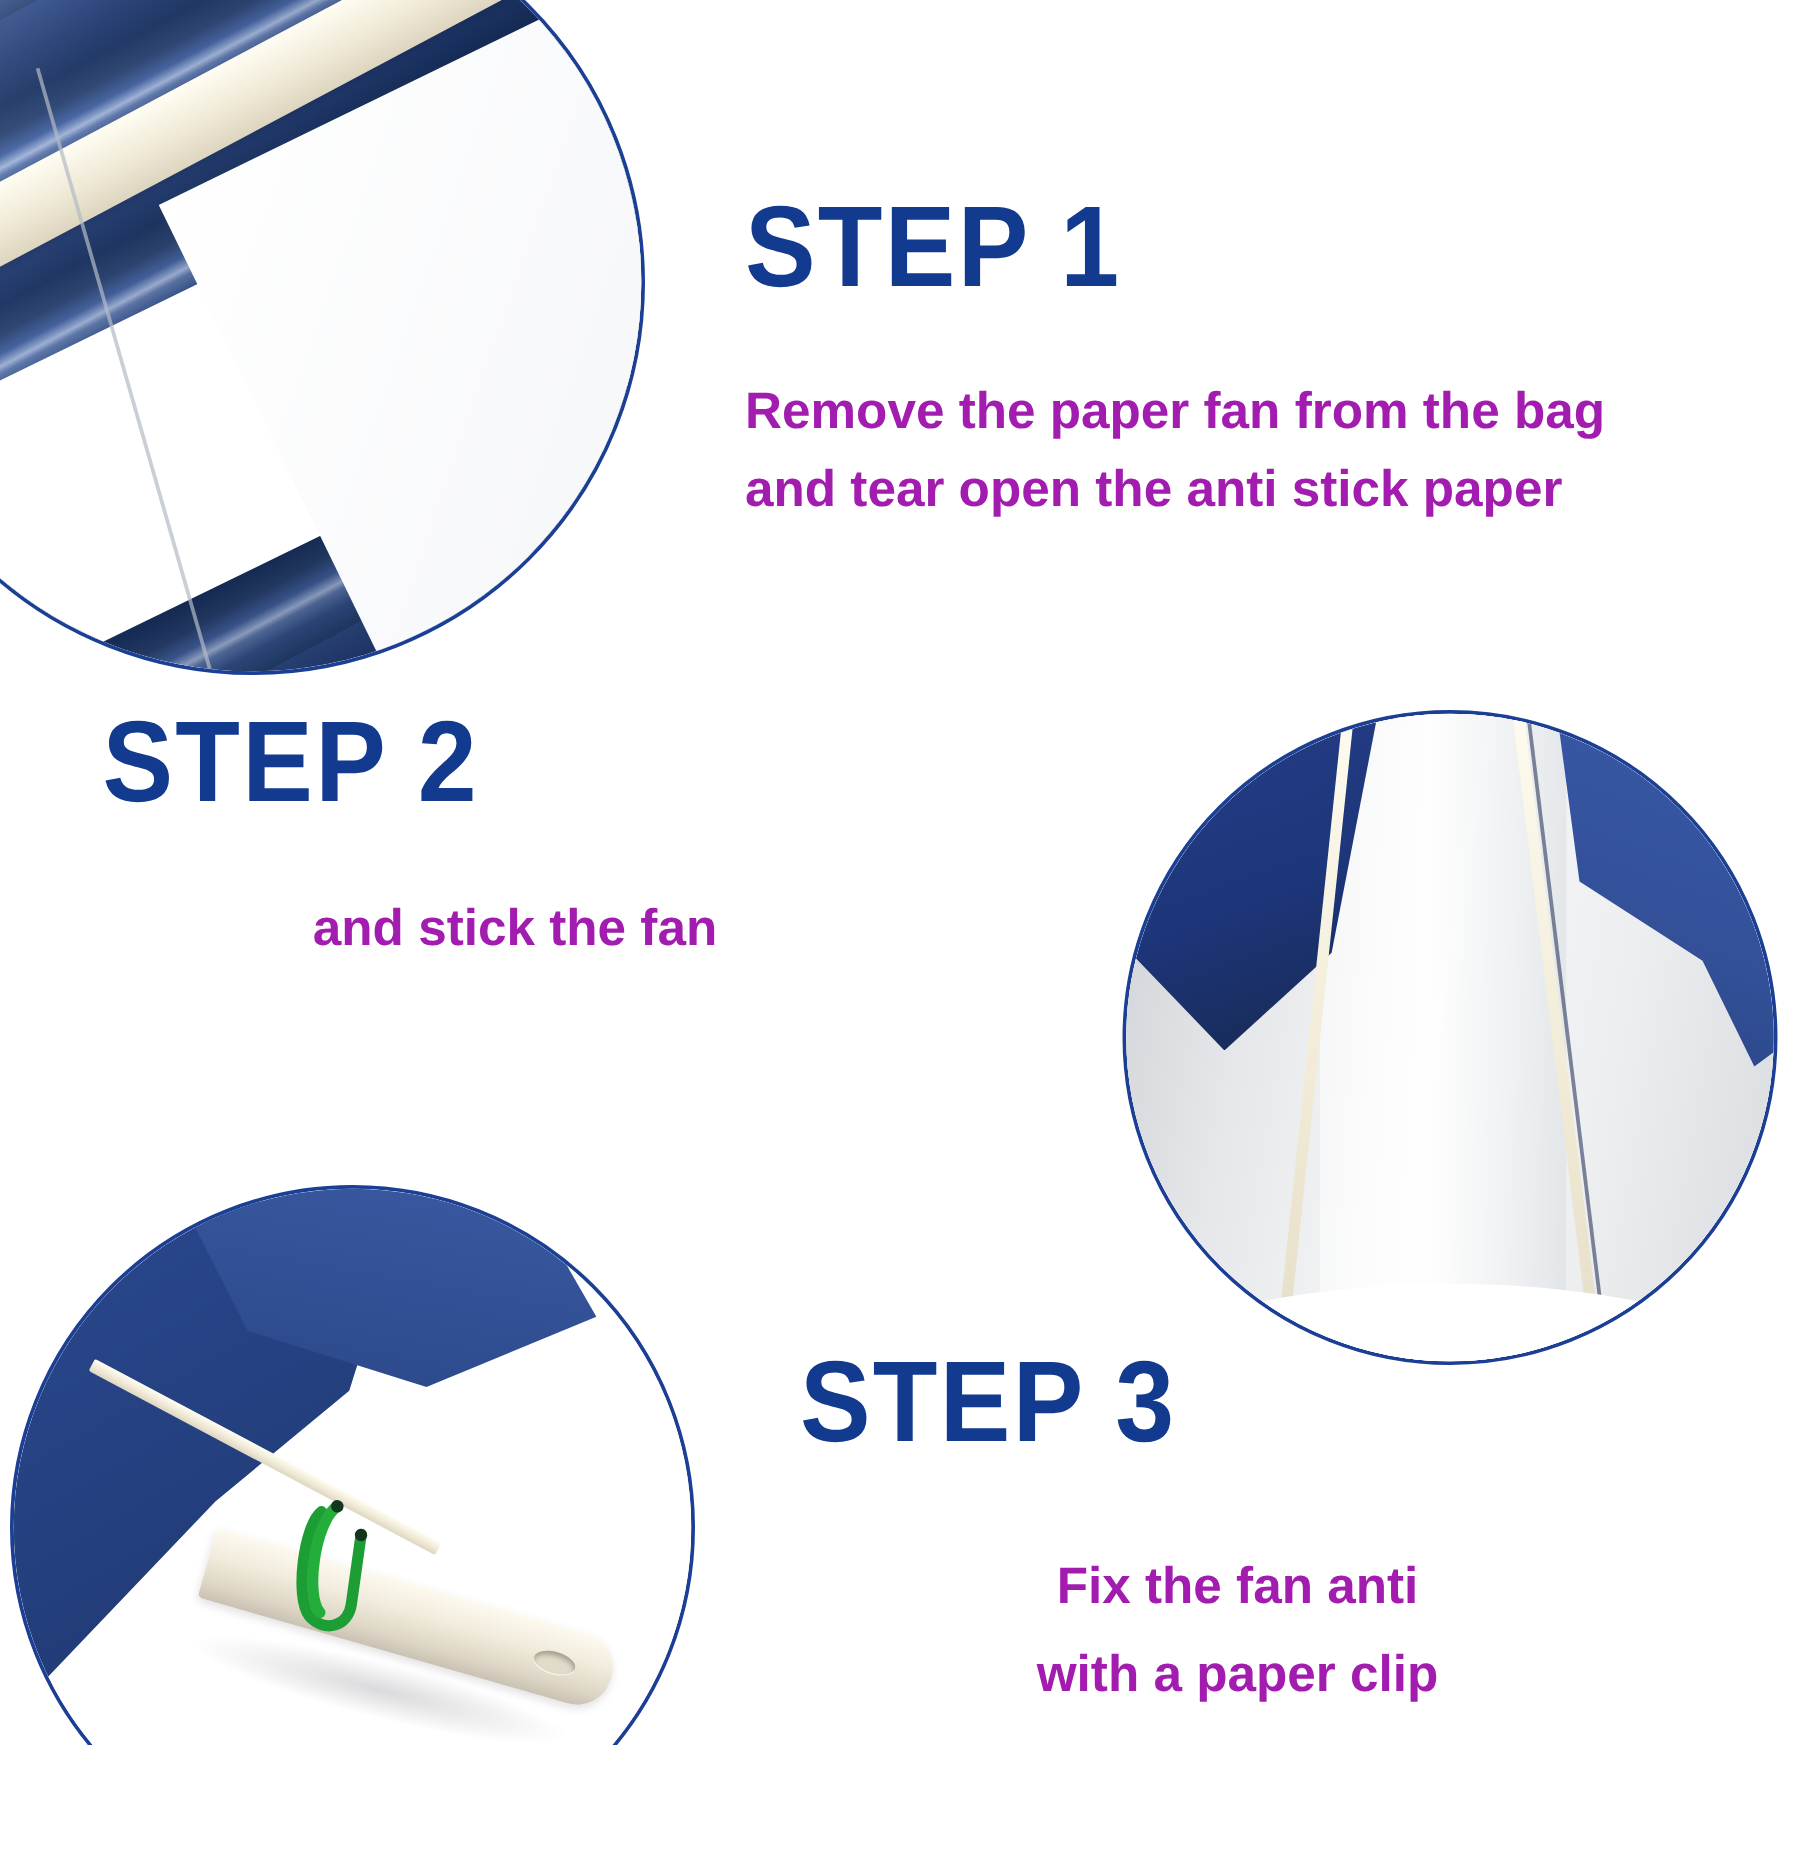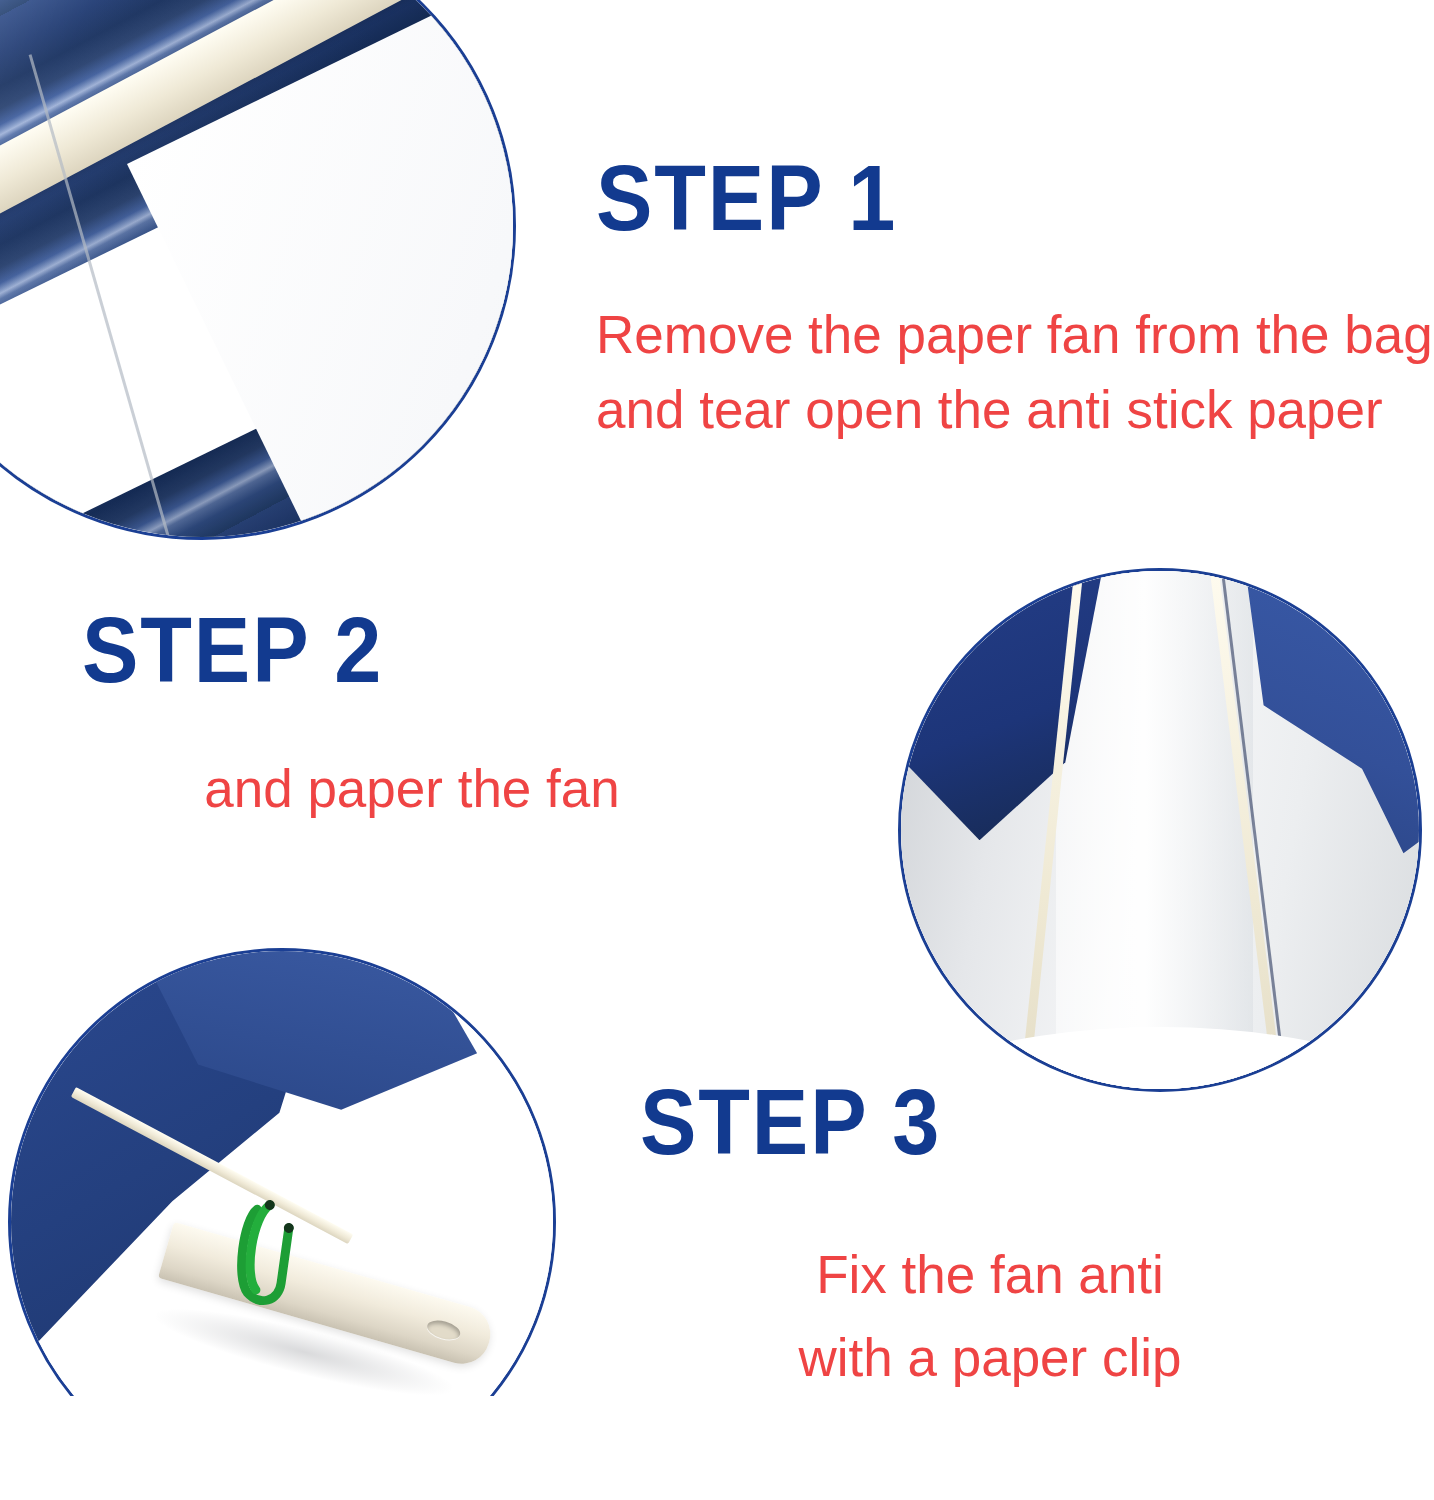--- a/index.html
+++ b/index.html
@@ -230,32 +230,32 @@
     color: #123a8f;
     font-size: 92px;
     font-weight: bold;
     line-height: 1.0;
     letter-spacing: 2px;
     white-space: nowrap;
     transform: scaleX(0.92);
     transform-origin: left center;
   }
   .step-line {
-    color: #ef4444;
-    font-size: 53px;
-    font-weight: normal;
+    color: #a21caf;
+    font-size: 41px;
+    font-weight: bold;
     line-height: 1.0;
     white-space: nowrap;
   }
 
   #step-1 { left: 596px; top: 152px; }
   #step-1 .step-title { margin-bottom: 64px; }
   #step-1 .step-line + .step-line { margin-top: 22px; }
 
-  #step-2 { left: 82px; top: 604px; text-align: center; width: 660px; }
+  #step-2 { left: 82px; top: 564px; text-align: center; width: 660px; }
   #step-2 .step-title { text-align: left; margin-bottom: 66px; }
   #step-2 .step-line + .step-line { margin-top: 48px; }
 
   #step-3 { left: 640px; top: 1076px; text-align: center; width: 700px; }
   #step-3 .step-title { text-align: left; margin-bottom: 80px; }
   #step-3 .step-line + .step-line { margin-top: 30px; }
 </style>
 </head>
 <body>
 
@@ -274,21 +274,21 @@
   </div>
 
   <div class="step-block" id="step-1">
     <div class="step-title">STEP 1</div>
     <div class="step-line">Remove the paper fan from the bag</div>
     <div class="step-line">and tear open the anti stick paper</div>
   </div>
 
   <div class="step-block" id="step-2">
     <div class="step-title">STEP 2</div>
-    <div class="step-line">and paper the fan</div>
+    <div class="step-line">and stick the fan</div>
   </div>
 
   <div class="photo-circle" id="circle-2">
     <div class="photo-inner">
       <div class="c2-bg"></div>
       <div class="c2-white-body"></div>
       <div class="c2-center-shade"></div>
       <div class="c2-blue-left"></div>
       <div class="c2-blue-right"></div>
       <div class="c2-fold-left"></div>

